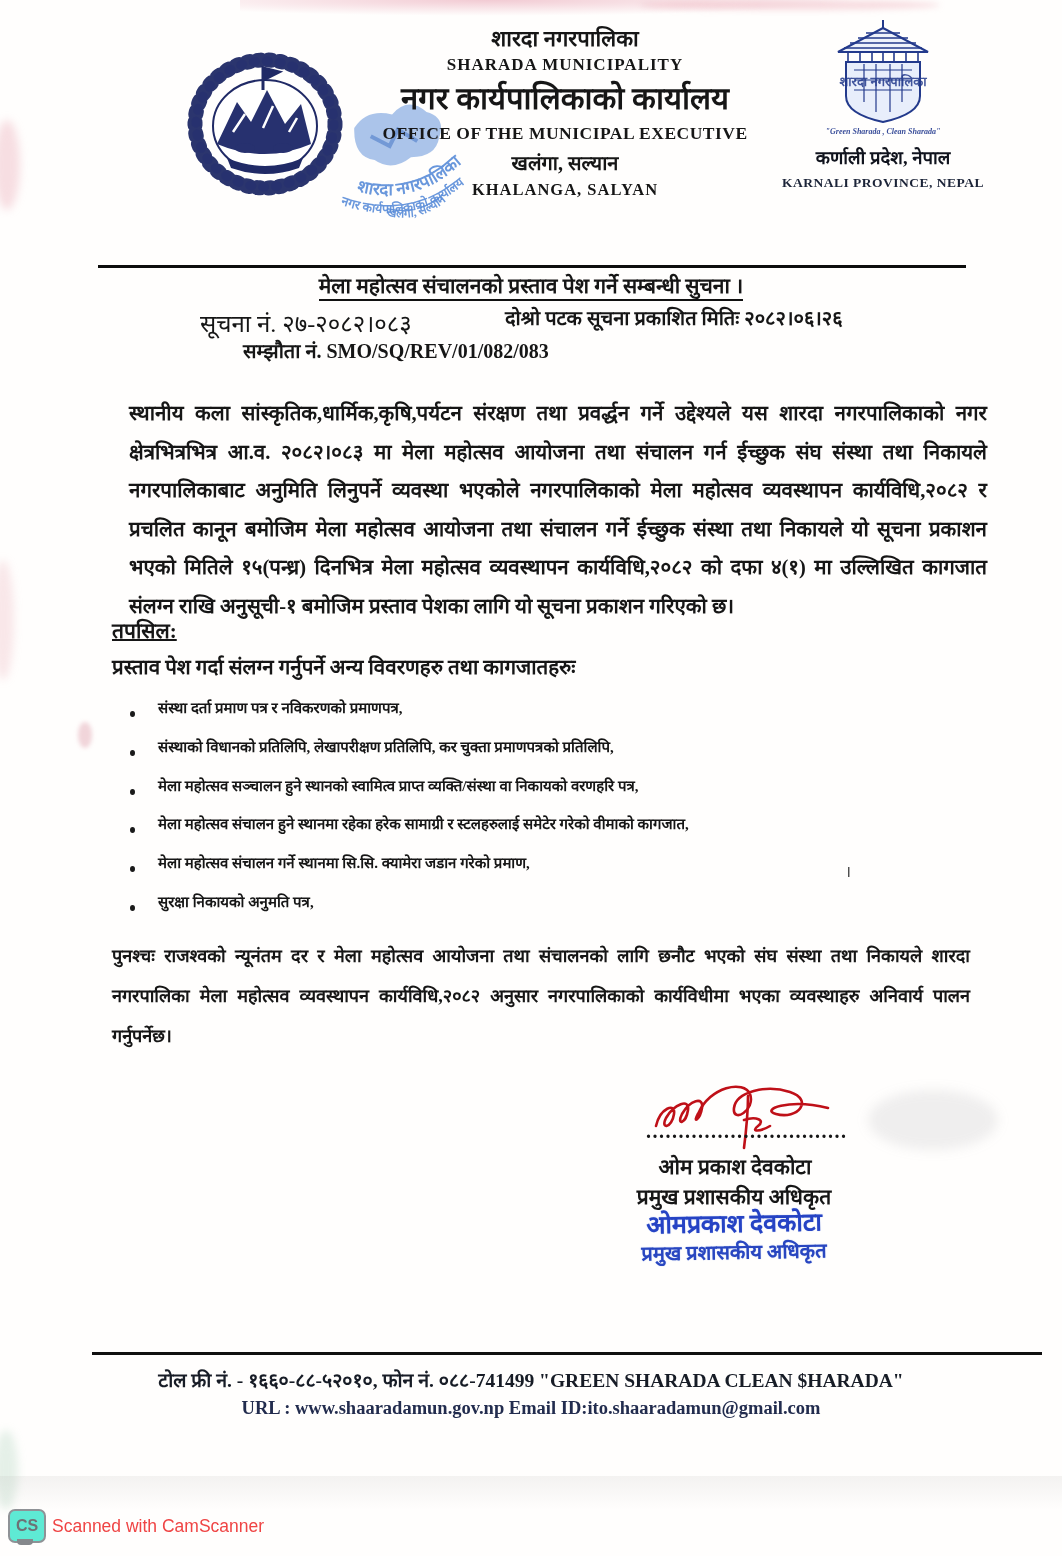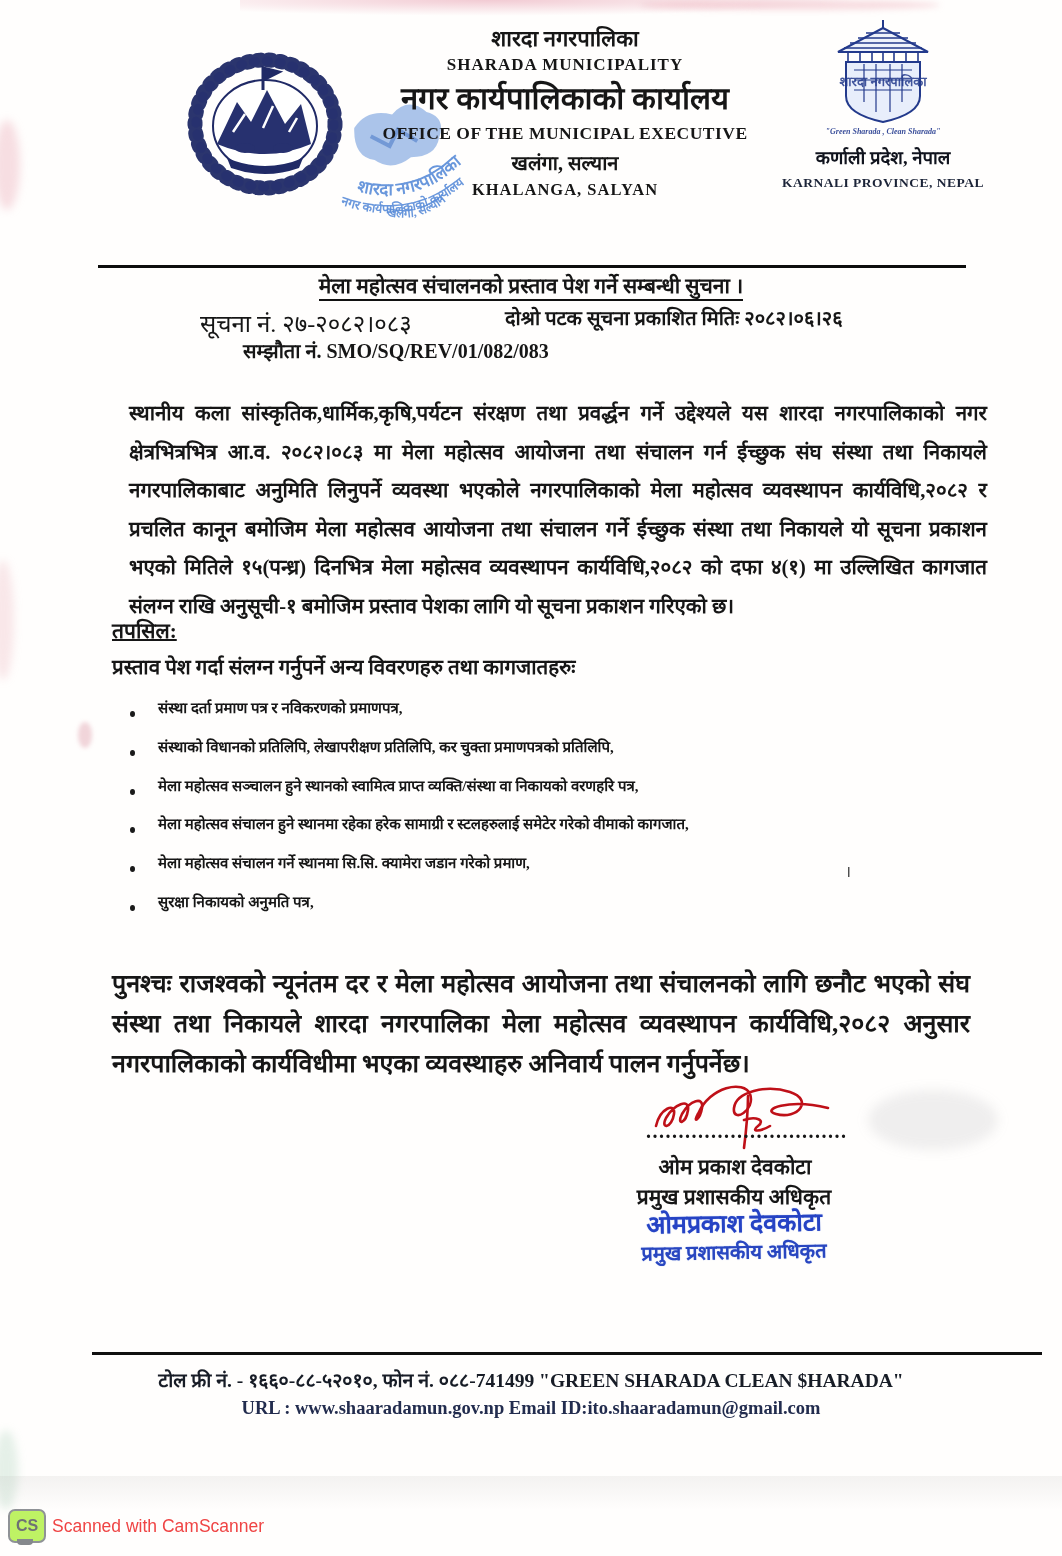--- a/index.html
+++ b/index.html
@@ -39,39 +39,39 @@
   .agreement{position:absolute;left:243px;top:337px;font-size:20px;font-weight:600;}
 
   .body-par{position:absolute;left:118px;top:383px;width:858px;font-size:20.5px;font-weight:600;
             line-height:38.6px;text-align:justify;margin:11px;}
   .tapasil{position:absolute;left:112px;top:616px;font-size:21px;font-weight:700;text-decoration:underline;text-decoration-thickness:2px;}
   .intro{position:absolute;left:112px;top:652px;font-size:20.5px;font-weight:600;margin:0;}
   .docs{position:absolute;left:112px;top:689px;margin:0;padding:0;list-style:none;width:840px;}
   .docs li{position:relative;padding-left:46px;font-size:15px;font-weight:600;line-height:38.8px;}
   .docs li::before{content:"";position:absolute;left:18px;top:22px;width:5px;height:6px;background:#1a1a1a;border-radius:50%;}
   .stray{position:absolute;left:845px;top:860px;font-size:16px;color:#3a3a3a;}
-  .postscript{position:absolute;left:112px;top:964px;width:858px;font-size:25px;font-weight:600;
+  .postscript{position:absolute;left:112px;top:936px;width:858px;font-size:18px;font-weight:600;
               line-height:40px;text-align:justify;margin:0;}
 
   .sig-scribble{position:absolute;left:648px;top:1080px;}
   .sig-dots{position:absolute;left:646px;top:1120px;font-size:20px;font-weight:700;letter-spacing:1.5px;}
   .sig-name{position:absolute;left:610px;top:1152px;width:250px;text-align:center;font-size:21px;font-weight:700;}
   .sig-title{position:absolute;left:596px;top:1182px;width:276px;text-align:center;font-size:21px;font-weight:700;}
   .stamp-name{position:absolute;left:590px;top:1205px;width:288px;text-align:center;font-size:25px;font-weight:700;
               color:#2643c4;transform:rotate(-1deg);text-shadow:0 0 1px rgba(80,120,220,.6);}
   .stamp-title{position:absolute;left:584px;top:1238px;width:300px;text-align:center;font-size:20px;font-weight:700;
                color:#2946c0;transform:rotate(-1deg);text-shadow:0 0 1px rgba(80,120,220,.6);}
 
   .f-rule{position:absolute;left:92px;top:1352px;width:950px;height:2.5px;background:#101010;}
   .f-line1{position:absolute;left:0;top:1366px;width:1062px;text-align:center;font-size:19.5px;font-weight:700;color:#171c26;}
   .f-line2{position:absolute;left:0;top:1398px;width:1062px;text-align:center;font-size:18.5px;font-weight:700;color:#222c4e;}
 
   .cs-badge{position:absolute;left:8px;top:1509px;width:34px;height:30px;border:2px solid #8f9296;border-radius:7px;
             display:flex;align-items:center;justify-content:center;font-family:"Liberation Sans",sans-serif;
-            font-size:16px;font-weight:700;color:#6e7175;background:#bef264;}
+            font-size:16px;font-weight:700;color:#6e7175;background:#5eead4;}
   .cs-badge::after{content:"";position:absolute;left:7px;bottom:-4px;width:16px;height:6px;background:#85888c;border-radius:0 0 4px 4px;}
   .cs-label{position:absolute;left:52px;top:1516px;font-family:"Liberation Sans",sans-serif;font-size:17.5px;color:#ef4444;}
 </style>
 </head>
 <body>
 
 <div class="page">
 
   <div class="art art-top"></div>
   <div class="art art-top2"></div>

